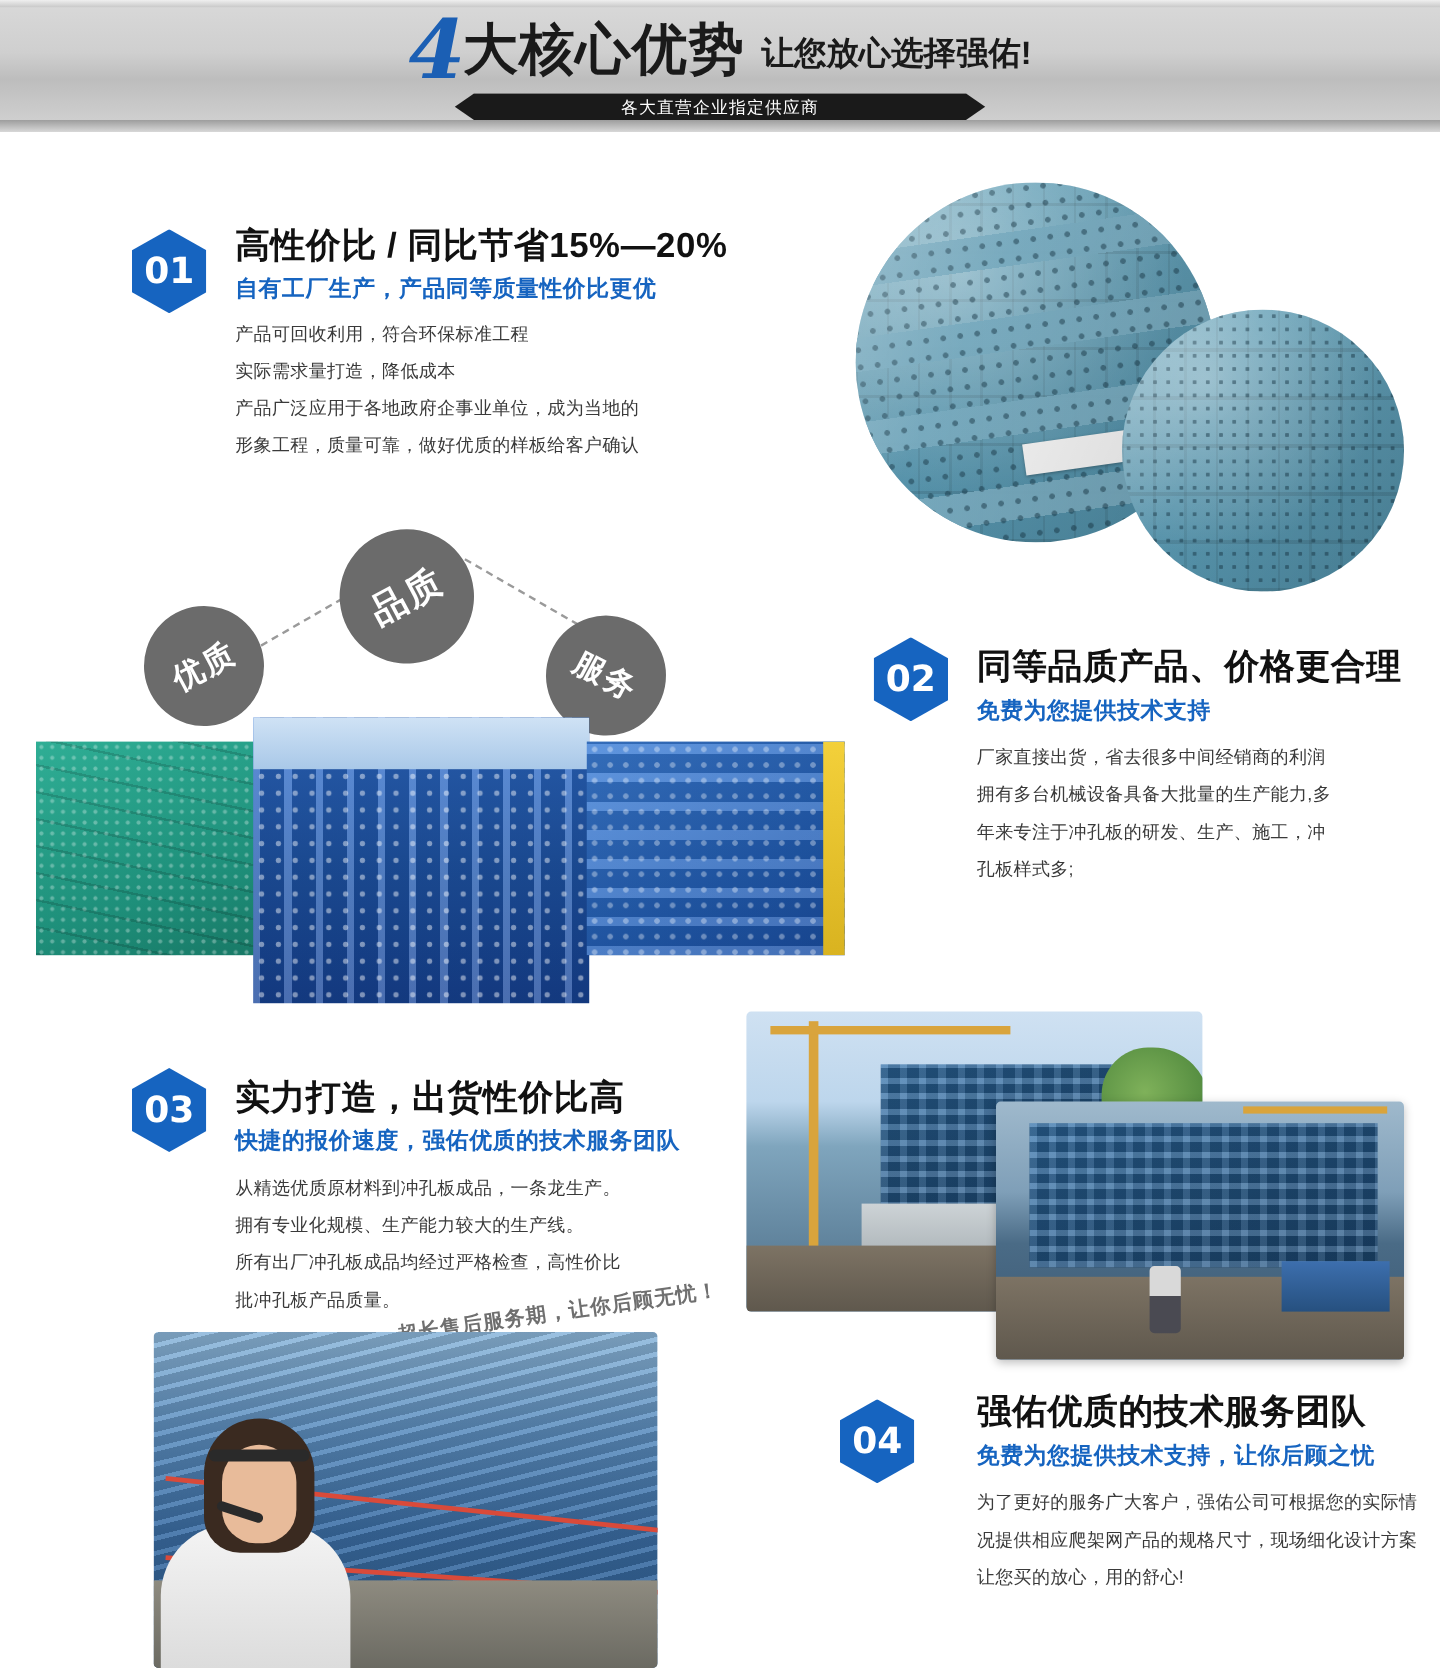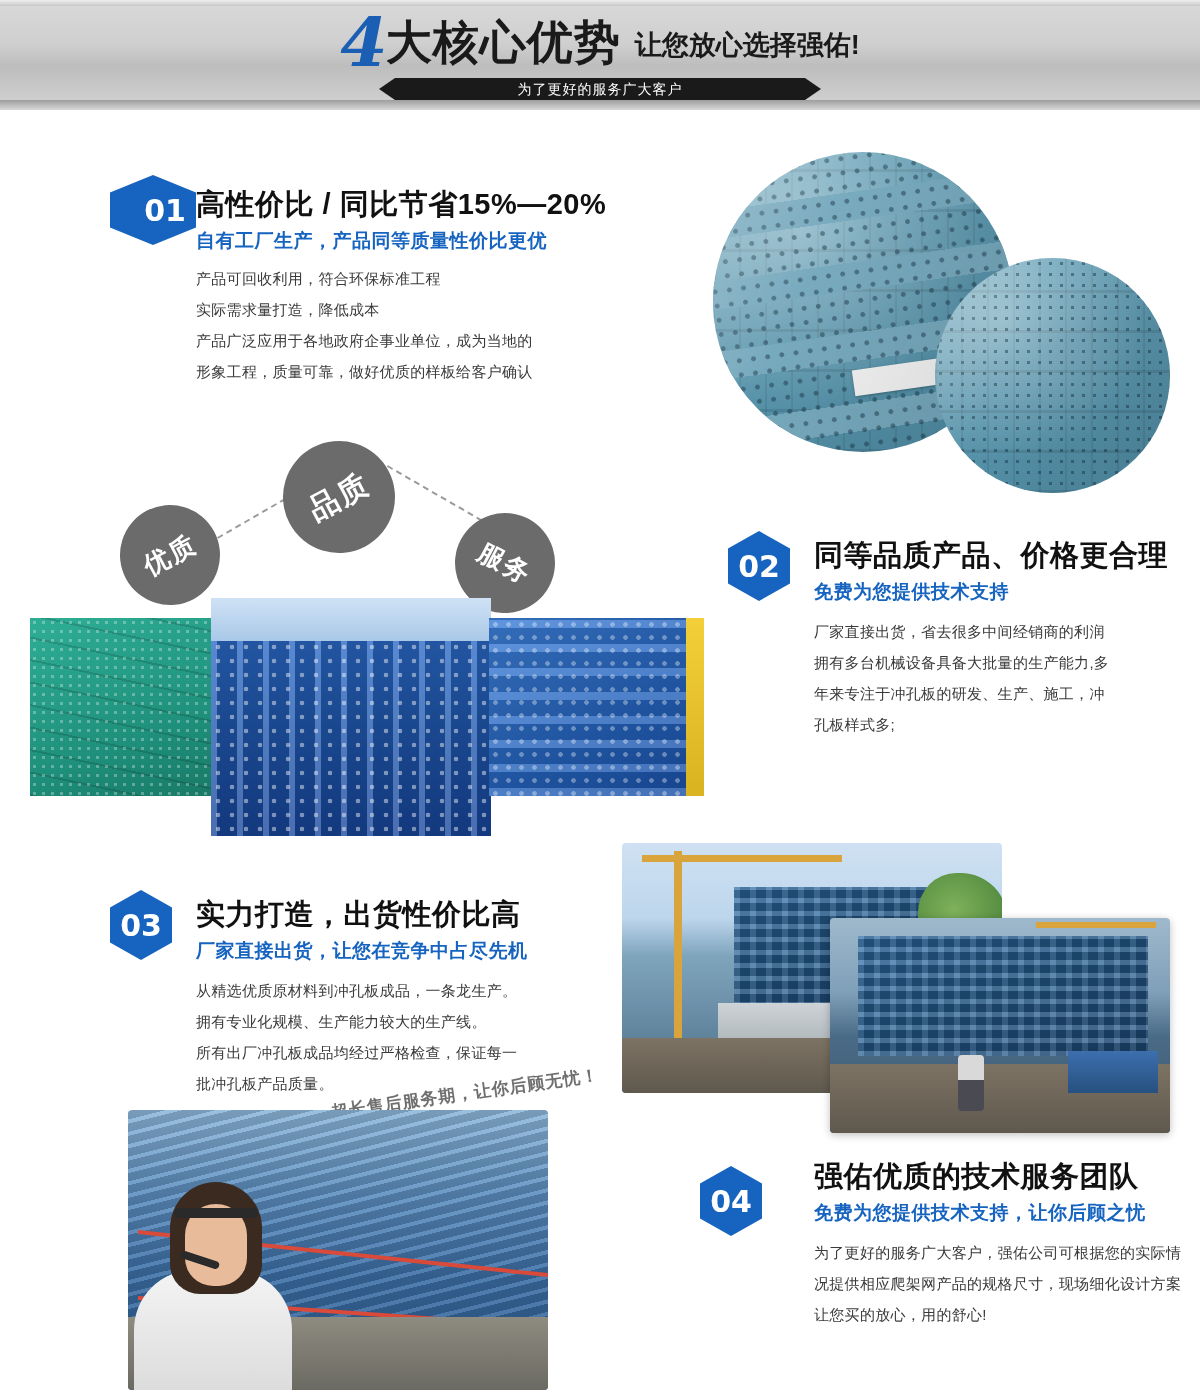--- a/index.html
+++ b/index.html
@@ -311,25 +311,25 @@
 <body>
 
 <div class="header">
   <div class="stripe-top"></div>
   <div class="stripe-bottom"></div>
   <div class="hdr-inner">
     <span class="hdr-line1">
       <span class="big4">4</span><span class="hdr-main">大核心优势</span><span class="hdr-sub">让您放心选择强佑!</span>
     </span>
   </div>
-  <div class="hdr-ribbon">为了更好的服务广大客户</div>
+  <div class="hdr-ribbon">各大直营企业指定供应商</div>
 </div>
 
 <div class="block">
-  <div class="hexnum" style="left:110px; top:175px;padding-left:24px;">01</div>
+  <div class="hexnum" style="left:110px; top:191px;">01</div>
   <div class="title-main" style="left:196px; top:185px;">高性价比 / 同比节省15%—20%</div>
   <div class="title-sub" style="left:196px; top:228px;">自有工厂生产，产品同等质量性价比更优</div>
   <div class="body-text" style="left:196px; top:263px;">
     <div>产品可回收利用，符合环保标准工程</div>
     <div>实际需求量打造，降低成本</div>
     <div>产品广泛应用于各地政府企事业单位，成为当地的</div>
     <div>形象工程，质量可靠，做好优质的样板给客户确认</div>
   </div>
 </div>
 
@@ -368,25 +368,25 @@
     <div>厂家直接出货，省去很多中间经销商的利润</div>
     <div>拥有多台机械设备具备大批量的生产能力,多</div>
     <div>年来专注于冲孔板的研发、生产、施工，冲</div>
     <div>孔板样式多;</div>
   </div>
 </div>
 
 <div class="block">
   <div class="hexnum" style="left:110px; top:890px;">03</div>
   <div class="title-main" style="left:196px; top:895px;">实力打造，出货性价比高</div>
-  <div class="title-sub" style="left:196px; top:938px;">厂家直接出货，让您在竞争中占尽先机</div>
+  <div class="title-sub" style="left:196px; top:938px;">快捷的报价速度，强佑优质的技术服务团队</div>
   <div class="body-text" style="left:196px; top:975px;">
     <div>从精选优质原材料到冲孔板成品，一条龙生产。</div>
     <div>拥有专业化规模、生产能力较大的生产线。</div>
-    <div>所有出厂冲孔板成品均经过严格检查，保证每一</div>
+    <div>所有出厂冲孔板成品均经过严格检查，高性价比</div>
     <div>批冲孔板产品质量。</div>
   </div>
 </div>
 
 <div class="photo site-a" style="left:622px; top:843px; width:380px; height:250px; border-radius:4px;">
   <div class="crane" style="left:52px; top:8px; width:8px; height:195px;"></div>
   <div class="crane" style="left:20px; top:12px; width:200px; height:7px;"></div>
   <div class="bldg-glass" style="left:112px; top:44px; width:200px; height:120px;"></div>
   <div class="bldg-grey" style="left:96px; top:160px; width:235px; height:70px;"></div>
   <div class="green-tree" style="left:296px; top:30px; width:90px; height:92px;"></div>

